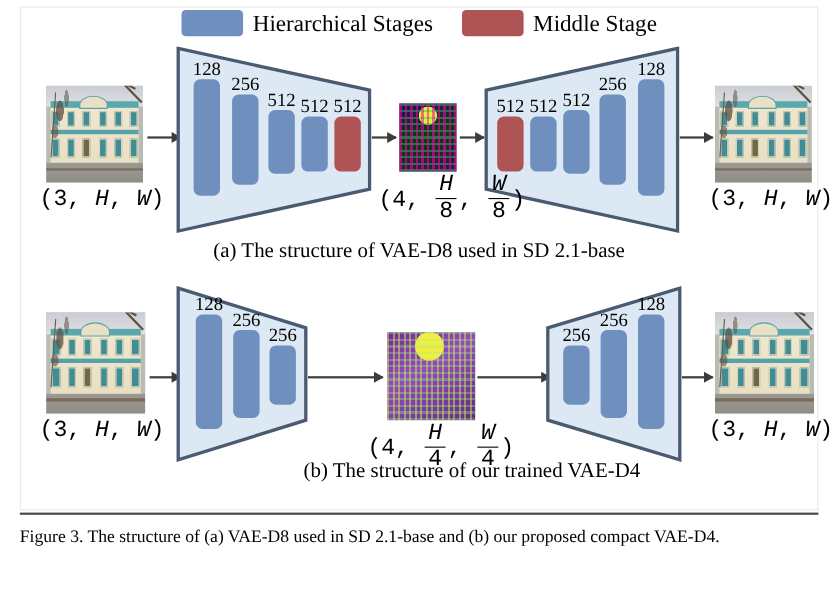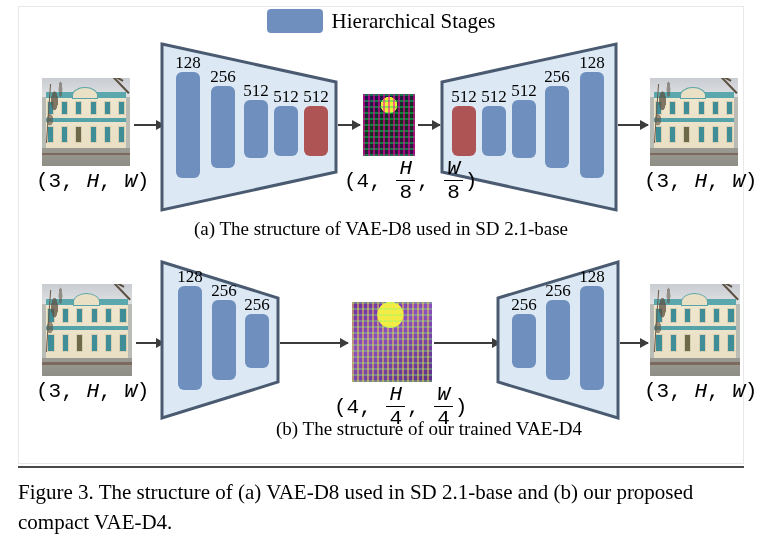--- a/index.html
+++ b/index.html
@@ -153,33 +153,37 @@
   .frac{
     display:inline-block;vertical-align:middle;text-align:center;
     font-style:italic;margin:0 2px;
   }
   .frac .num{display:block;border-bottom:1.4px solid #000;padding:0 3px;line-height:1.05;}
   .frac .den{display:block;padding:0 3px;line-height:1.15;font-style:normal;}
 
   
   .figcap{
     position:absolute;left:18px;top:478px;width:726px;
-    font-size:21px;line-height:1.42;text-align:left;
+    font-size:16px;line-height:1.42;text-align:left;
   }
 </style>
 </head>
 <body>
 
 <div class="figure-box"></div>
 <div class="hrule"></div>
 
 <div class="legend">
   <div class="legend-item">
     <span class="swatch blue"></span>
     <span class="legend-label">Hierarchical Stages</span>
+  </div>
+  <div class="legend-item">
+    <span class="swatch red"></span>
+    <span class="legend-label">Middle Stage</span>
   </div>
 </div>
 
 <div class="row row-a">
 
   <div class="photo" style="left:42px;top:40px;width:88px;height:88px;">
     <div class="sky"></div>
       <div class="bldg"></div>
       <div class="roofline"></div>
     <div class="pediment"></div>

